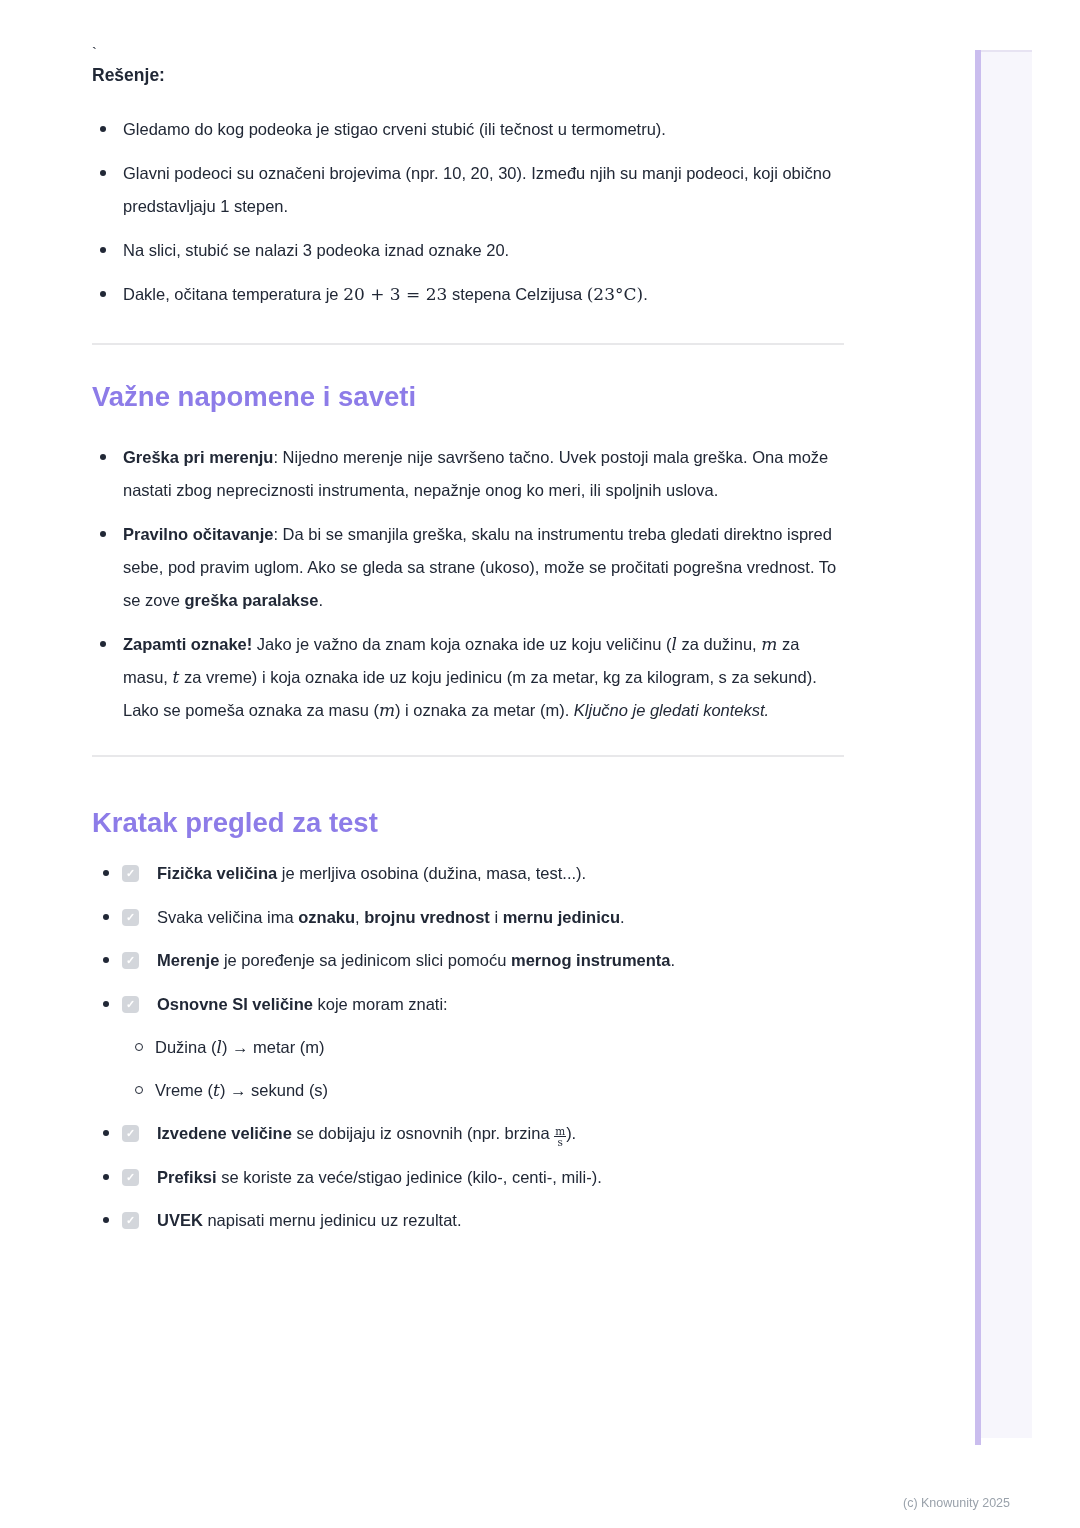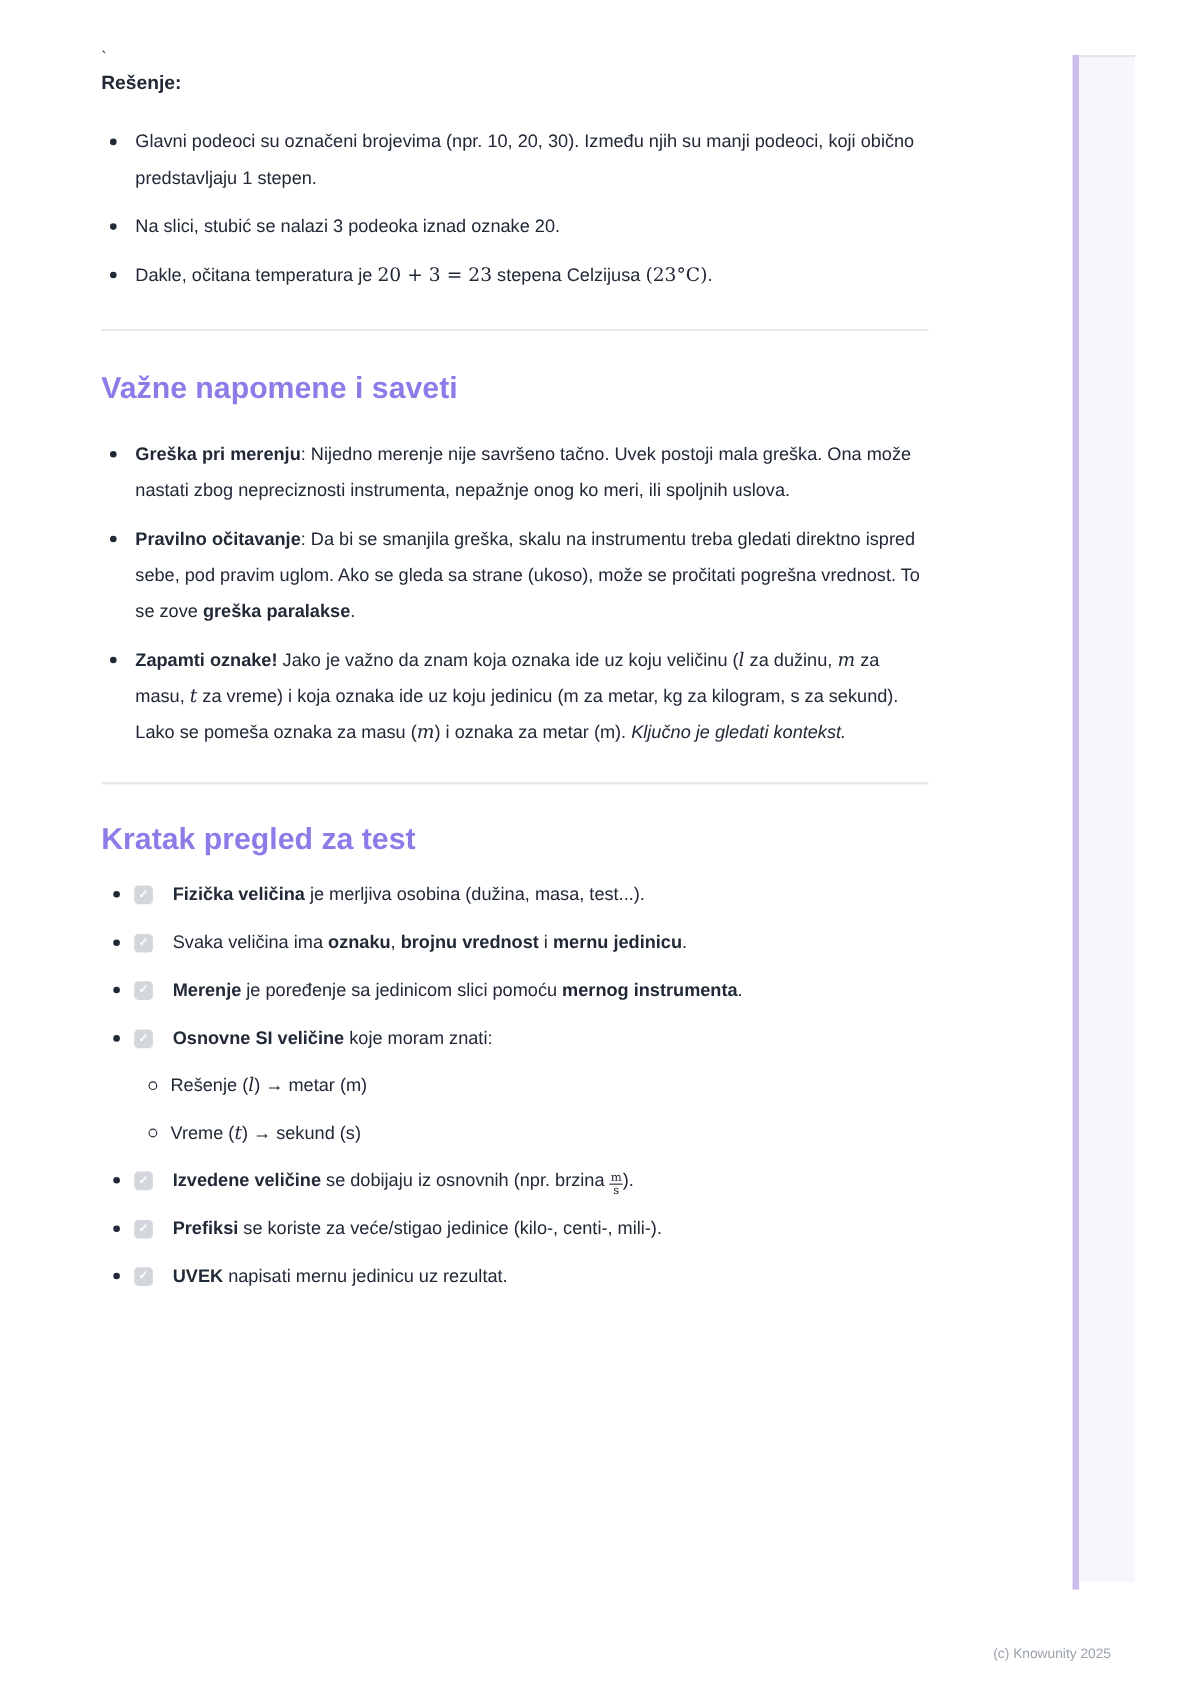--- a/index.html
+++ b/index.html
@@ -41,21 +41,21 @@
     font-size:15px;color:var(--ink);
   }
   .sub-title{
     font-size:17.5px;line-height:23px;font-weight:bold;
   }
   .section-title{
     font-size:27.5px;line-height:36px;font-weight:bold;
     color:var(--accent);
   }
   .section-title.first{margin-top:34px;}
-  .section-title.second{margin-top:32px;}
+  .section-title.second{margin-top:48px;}
   .divider{
     border:none;height:2px;background:var(--divider);
     margin-top:32px;width:100%;
   }
   .divider.second{margin-top:28px;}
   ul{list-style:none;}
   .plain-list{margin-top:26px;}
   .plain-list li{
     position:relative;
     padding-left:31px;
@@ -121,20 +121,21 @@
 
 <div class="page">
   <div class="rail-bar"></div>
   <div class="rail-fill"></div>
 
   <div class="content">
     <div class="stray">`</div>
 
     <h3 class="sub-title">Rešenje:</h3>
     <ul class="plain-list" id="solution-list">
+        <li><span class="dot"></span><span class="seg seg-n">Gledamo do kog podeoka je stigao crveni stubić (ili tečnost u termometru).</span></li>
         <li><span class="dot"></span><span class="seg seg-n">Glavni podeoci su označeni brojevima (npr. 10, 20, 30). Između njih su manji podeoci, koji obično predstavljaju 1 stepen.</span></li>
         <li><span class="dot"></span><span class="seg seg-n">Na slici, stubić se nalazi 3 podeoka iznad oznake 20.</span></li>
         <li><span class="dot"></span><span class="seg seg-n">Dakle, očitana temperatura je </span><span class="seg seg-mr">20 + 3 = 23</span><span class="seg seg-n"> stepena Celzijusa </span><span class="seg seg-mr">(23°C)</span><span class="seg seg-n">.</span></li>
       </ul>
 
     <hr class="divider">
 
     <h2 class="section-title first">Važne napomene i saveti</h2>
     <ul class="plain-list" id="notes-list">
         <li><span class="dot"></span><span class="seg seg-b">Greška pri merenju</span><span class="seg seg-n">: Nijedno merenje nije savršeno tačno. Uvek postoji mala greška. Ona može nastati zbog nepreciznosti instrumenta, nepažnje onog ko meri, ili spoljnih uslova.</span></li>
@@ -143,21 +144,21 @@
       </ul>
 
     <hr class="divider second">
 
     <h2 class="section-title second">Kratak pregled za test</h2>
     <ul class="check-list" id="review-list">
         <li><span class="dot"></span><span class="checkbox">✓</span><span class="seg seg-b">Fizička veličina</span><span class="seg seg-n"> je merljiva osobina (dužina, masa, test...).</span></li>
         <li><span class="dot"></span><span class="checkbox">✓</span><span class="seg seg-n">Svaka veličina ima </span><span class="seg seg-b">oznaku</span><span class="seg seg-n">, </span><span class="seg seg-b">brojnu vrednost</span><span class="seg seg-n"> i </span><span class="seg seg-b">mernu jedinicu</span><span class="seg seg-n">.</span></li>
         <li><span class="dot"></span><span class="checkbox">✓</span><span class="seg seg-b">Merenje</span><span class="seg seg-n"> je poređenje sa jedinicom slici pomoću </span><span class="seg seg-b">mernog instrumenta</span><span class="seg seg-n">.</span></li>
         <li><span class="dot"></span><span class="checkbox">✓</span><span class="seg seg-b">Osnovne SI veličine</span><span class="seg seg-n"> koje moram znati:</span><ul class="sub-list">
-            <li><span class="ring"></span><span class="seg seg-n">Rešenje (</span><span class="seg seg-mi">l</span><span class="seg seg-n">) → metar (m)</span></li>
+            <li><span class="ring"></span><span class="seg seg-n">Dužina (</span><span class="seg seg-mi">l</span><span class="seg seg-n">) → metar (m)</span></li>
             <li><span class="ring"></span><span class="seg seg-n">Vreme (</span><span class="seg seg-mi">t</span><span class="seg seg-n">) → sekund (s)</span></li>
           </ul></li>
         <li><span class="dot"></span><span class="checkbox">✓</span><span class="seg seg-b">Izvedene veličine</span><span class="seg seg-n"> se dobijaju iz osnovnih (npr. brzina </span><span class="frac"><span class="num">m</span><span class="den">s</span></span><span class="seg seg-n">).</span></li>
         <li><span class="dot"></span><span class="checkbox">✓</span><span class="seg seg-b">Prefiksi</span><span class="seg seg-n"> se koriste za veće/stigao jedinice (kilo-, centi-, mili-).</span></li>
         <li><span class="dot"></span><span class="checkbox">✓</span><span class="seg seg-b">UVEK</span><span class="seg seg-n"> napisati mernu jedinicu uz rezultat.</span></li>
       </ul>
   </div>
 
   <div class="copyright">(c) Knowunity 2025</div>
 </div>

